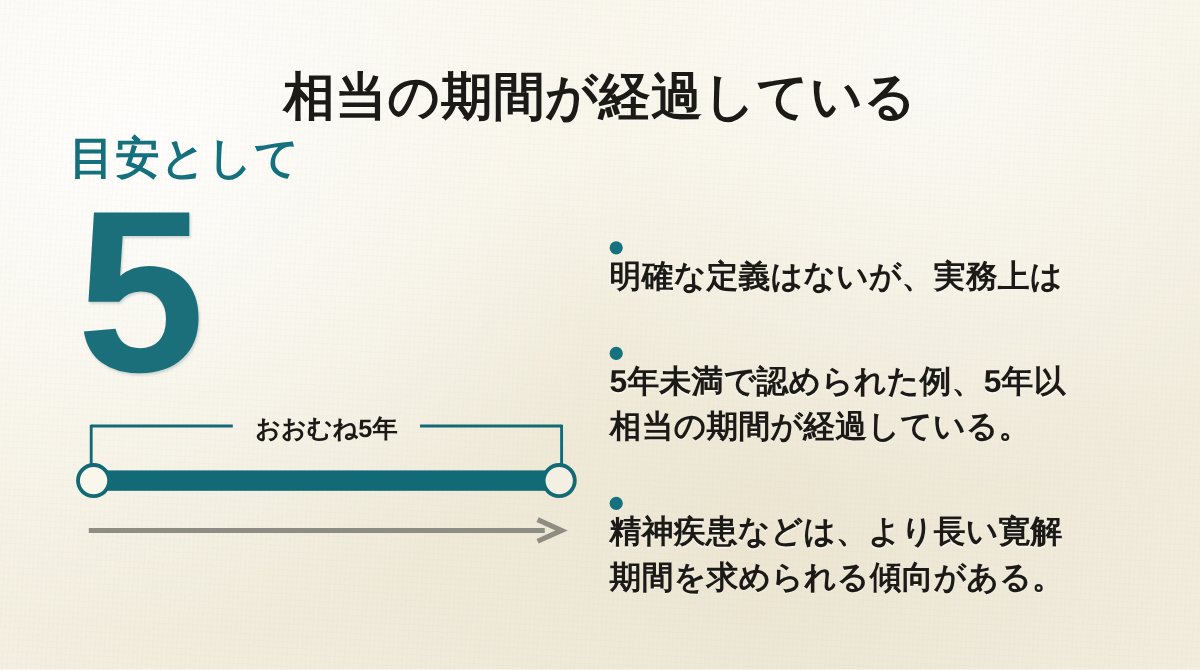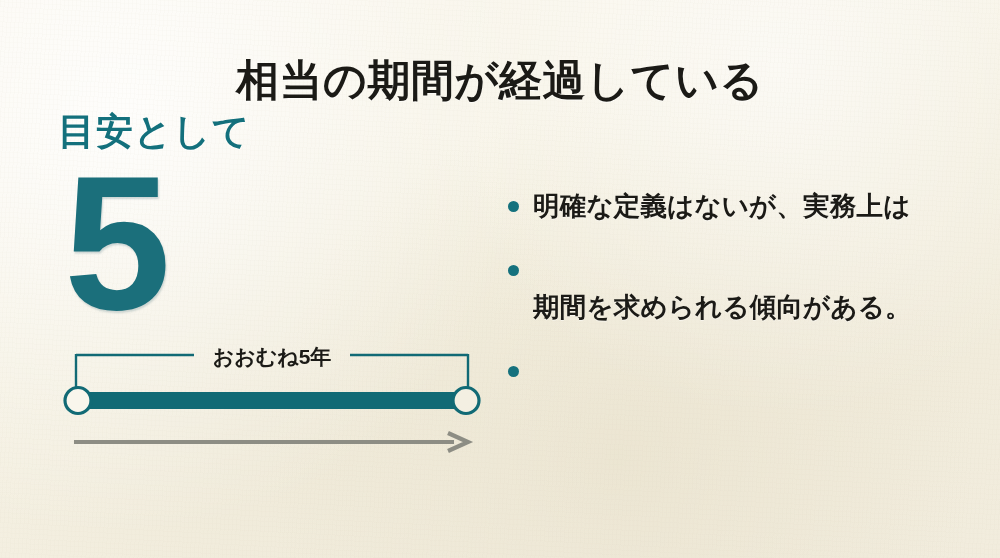--- a/index.html
+++ b/index.html
@@ -113,20 +113,21 @@
   #bullets {
     position: absolute;
     left: 508px;
     top: 188px;
     width: 462px;
   }
   .bullet {
     display: flex;
     align-items: flex-start;
     margin-bottom: 26px;
+    flex-direction: column;
   }
   .bullet:last-child { margin-bottom: 0; }
   .dot {
     flex: 0 0 auto;
     width: 11px;
     height: 11px;
     border-radius: 50%;
     background: #15717d;
     margin-top: 13px;
     margin-right: 14px;
@@ -186,24 +187,28 @@
     <div class="bullet">
       <span class="dot"></span>
       <span class="btext">
         <span>明確な定義はないが、実務上は</span><br>
       </span>
     </div>
 
     <div class="bullet">
       <span class="dot"></span>
       <span class="btext">
-        <br>
+        <span>5年未満で認められた例、5年以</span><br>
+        <span>相当の期間が経過している。</span>
+      </span>
+    </div>
+
+    <div class="bullet">
+      <span class="dot"></span>
+      <span class="btext">
+        <span>精神疾患などは、より長い寛解</span><br>
         <span>期間を求められる傾向がある。</span>
       </span>
     </div>
 
-    <div class="bullet">
-      <span class="dot"></span>
-    </div>
-
   </div>
 
 </div>
 
 </body></html>

